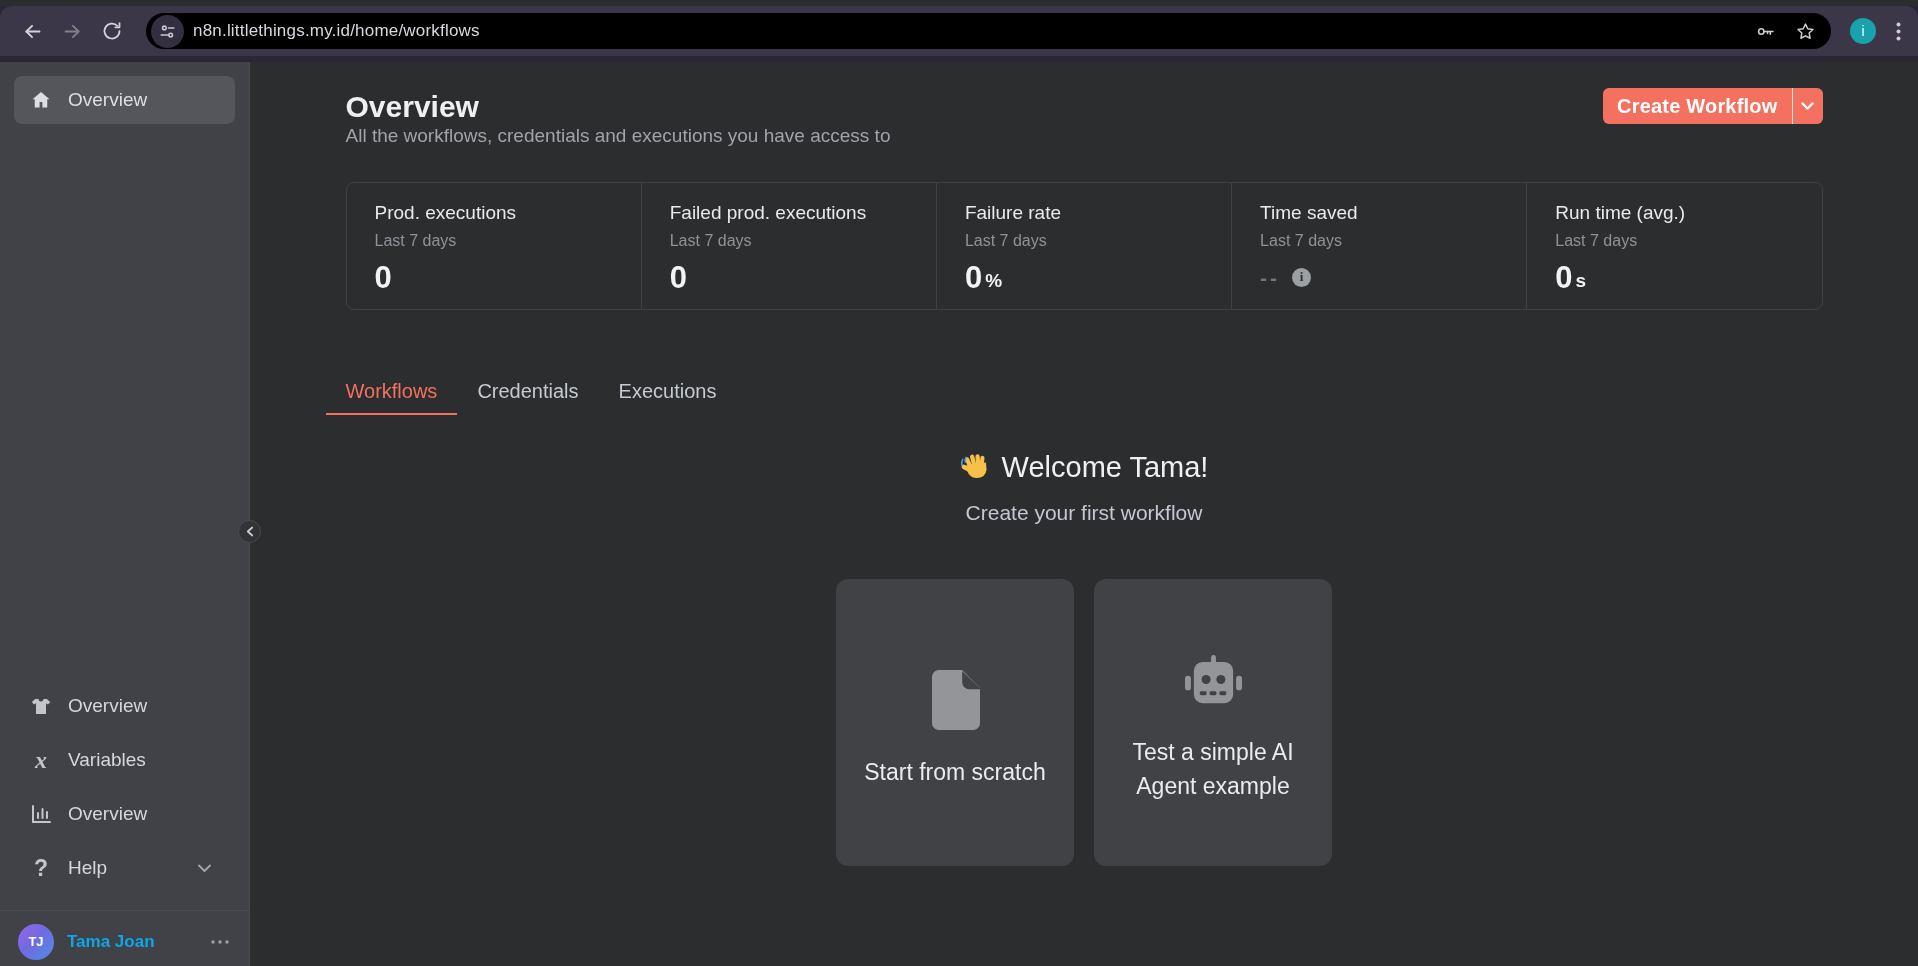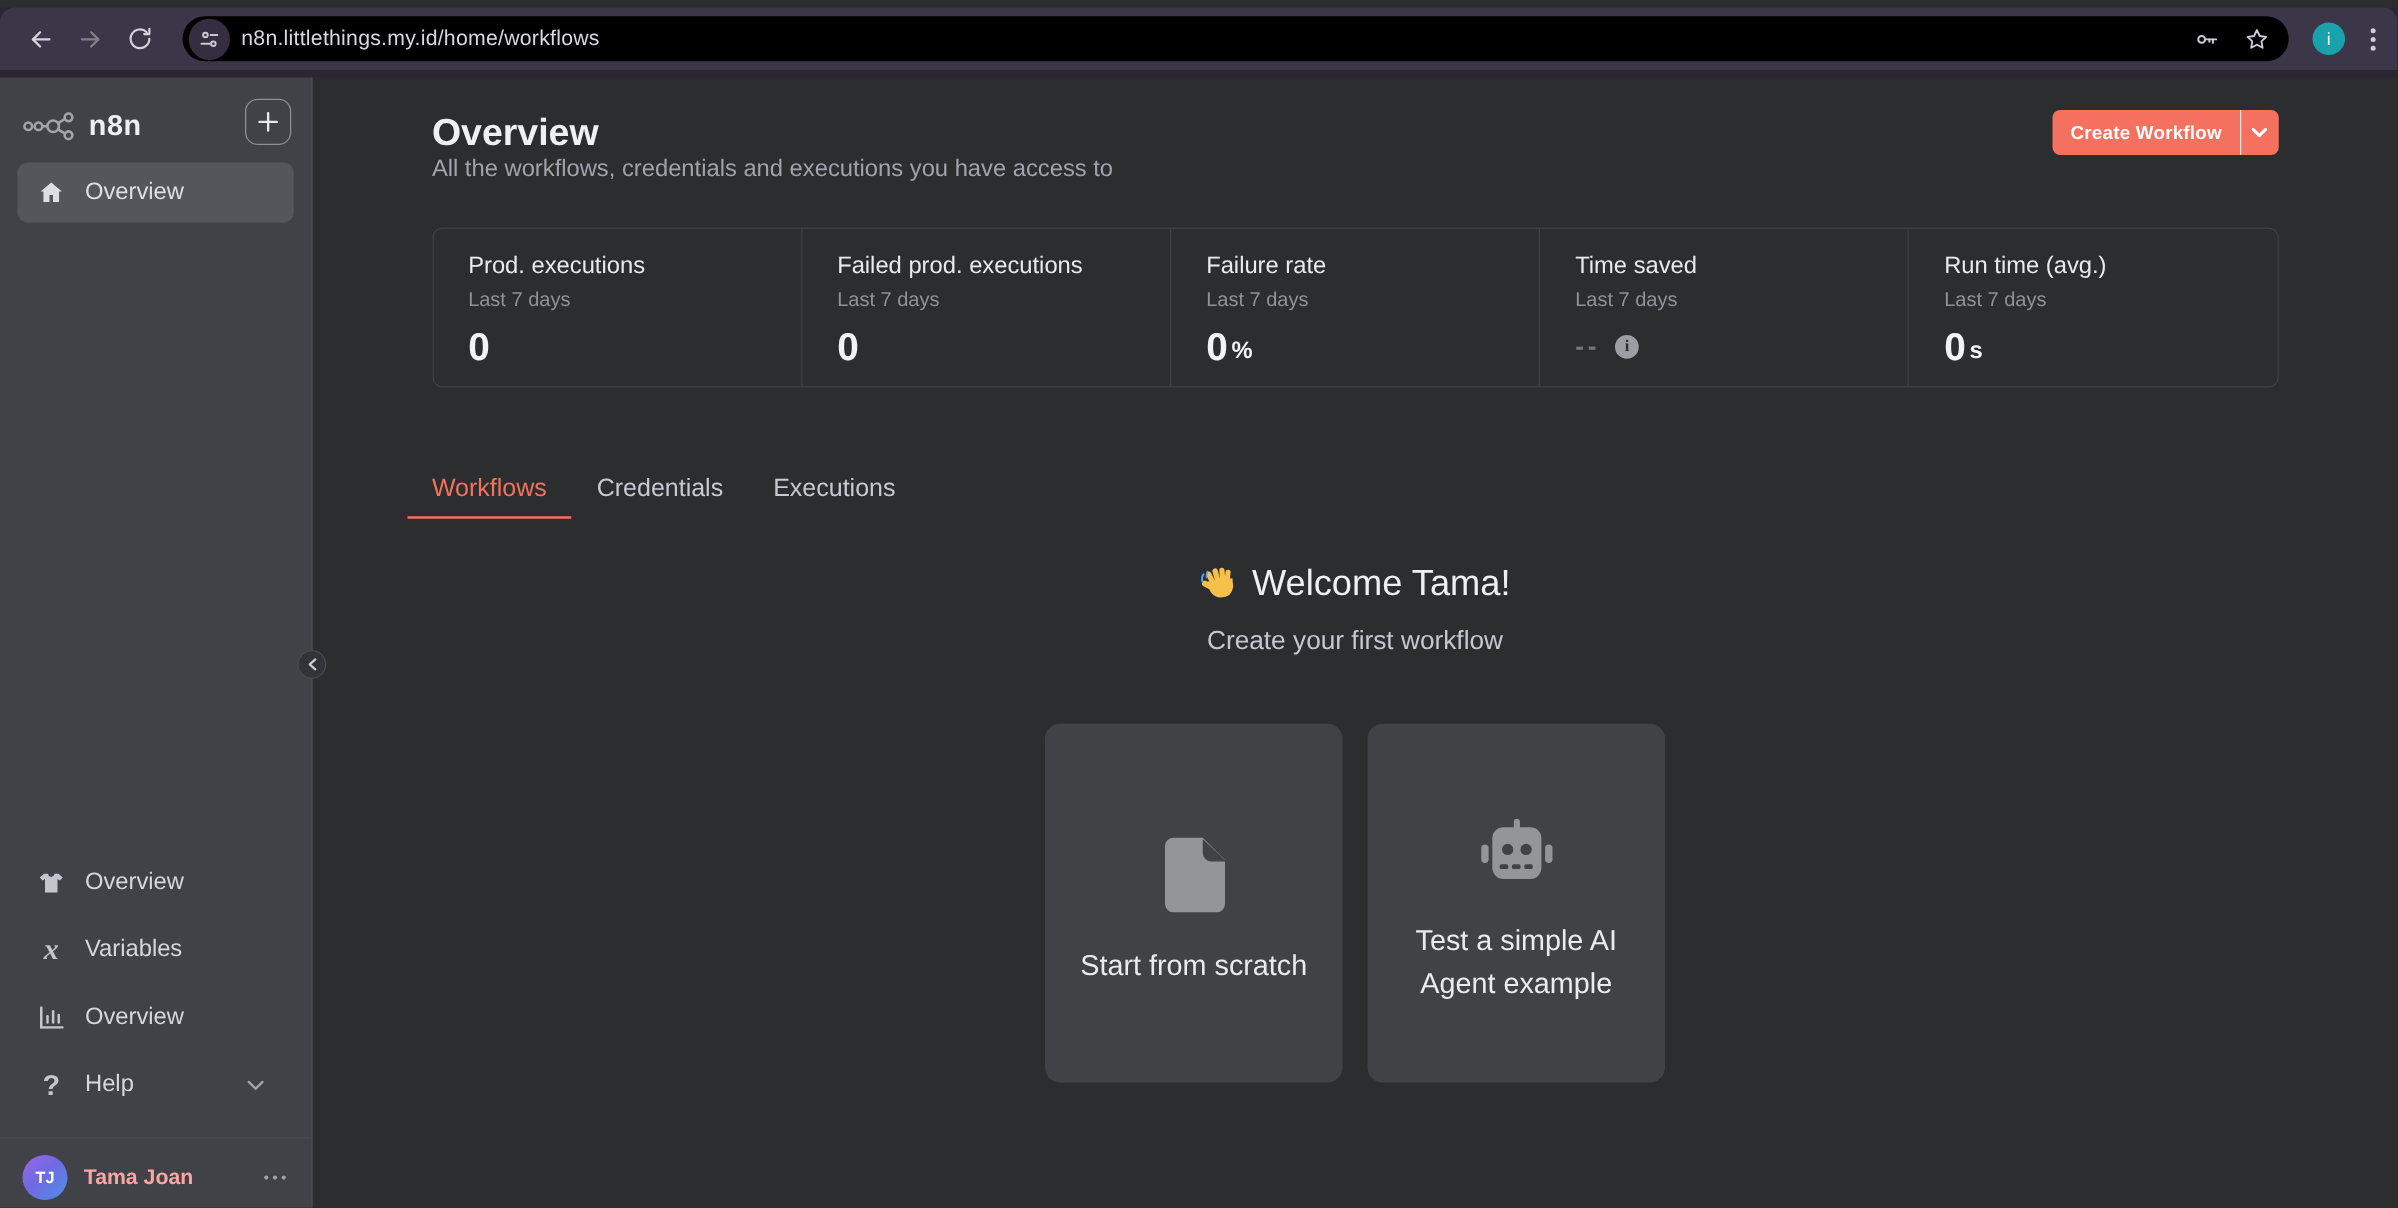--- a/index.html
+++ b/index.html
@@ -30,32 +30,32 @@
   .menu { padding:0 14px; margin-top:14px; }
   .menu-item { height:48px; display:flex; align-items:center; gap:17px; padding:0 17px; border-radius:8px; color:#d6d9de; font-size:19px; }
   .menu-item.selected { background:#55565c; color:#dcdfe4; }
   .menu-item .mi-icon { width:20px; display:flex; justify-content:center; color:#dcdee2; }
   .sb-bottom { margin-top:auto; padding:0 14px 15px; }
   .sb-bottom .menu-item { height:54px; padding:0 17px; color:#d4d7dc; }
   .sb-bottom .mi-icon { color:#c2c5cb; }
   .chev-end { margin-left:auto; margin-right:6px; color:#a4a7ad; display:flex; }
   .user-row { border-top:1px solid #4b4c51; height:62px; display:flex; align-items:center; padding:0 16px 0 18px; gap:13px; }
   .user-avatar { width:36px; height:36px; border-radius:50%; background:linear-gradient(135deg,#9a67e8 0%,#6f6ae0 45%,#4e8fe8 100%); color:#fff; font-size:13px; font-weight:bold; display:flex; align-items:center; justify-content:center; }
-  .user-name { color:#fca5a5; font-size:17px; font-weight:bold; }
+  .user-name { color:#0ea5e9; font-size:17px; font-weight:bold; }
   .ellipsis { margin-left:auto; margin-right:4px; color:#9ea1a7; display:flex; align-items:center; }
   .collapse-btn { position:absolute; right:-12px; top:458px; width:23px; height:23px; border-radius:50%; background:#323337; border:1px solid #4b4c51; color:#c9ccd2; display:flex; align-items:center; justify-content:center; z-index:5; }
 
   
   .main { flex:1; background:#2c2d2e; padding-top:28px; overflow:hidden; }
   .content { width:1477px; margin:0 auto; }
   .header-row { display:flex; align-items:flex-start; }
   .page-title { color:#eef0f3; font-size:30px; font-weight:bold; }
   .page-sub { color:#9fa3ab; font-size:19px; margin-top:0; line-height:1.25;text-align:right; }
   .cw-btn { margin-left:auto; margin-top:-2px; height:36px; display:flex; align-items:stretch; background:#f4705f; border-radius:6px; color:#fff; overflow:hidden; }
-  .cw-main { display:flex; align-items:center; padding:0 14px; font-size:15px; font-weight:bold; letter-spacing:.2px; }
+  .cw-main { display:flex; align-items:center; padding:0 14px; font-size:20px; font-weight:bold; letter-spacing:.2px; }
   .cw-divider { width:1px; background:rgba(255,255,255,.8); }
   .cw-caret { width:30px; display:flex; align-items:center; justify-content:center; }
 
   .stats { display:flex; margin-top:34px; border:1px solid #404143; border-radius:8px; height:128px; }
   .stat { flex:1; padding:19px 28px 0; }
   .stat + .stat { border-left:1px solid #404143; }
   .stat-title { color:#e8eaed; font-size:19px; }
   .stat-period { color:#8f9298; font-size:16px; margin-top:8px; }
   .stat-value { color:#f2f3f4; font-size:31px; font-weight:bold; margin-top:11px; display:flex; align-items:center; line-height:1.1; }
   .stat-unit { font-size:19px; font-weight:bold; margin-left:3px; align-self:flex-end; margin-bottom:3px; }
@@ -128,40 +128,20 @@
           <circle cx="2.5" cy="2.5" r="2"></circle>
           <circle cx="2.5" cy="9.5" r="2"></circle>
           <circle cx="2.5" cy="16.5" r="2"></circle>
         </svg>
     </div>
   </div>
 </div>
 
 <div class="app">
   <div class="sidebar">
-    <div class="logo-row">
-      <span class="logo-mark">
-        <svg width="45" height="26" viewBox="0 0 44 24" fill="none" stroke="#a2a4a9" stroke-width="2">
-          <circle cx="4.5" cy="12" r="3"></circle>
-            <circle cx="12.5" cy="12" r="3"></circle>
-          <path d="M15.5 12h4"></path>
-          <circle cx="24" cy="12" r="4.5"></circle>
-          <path d="M27.5 9.8L33 6.4"></path>
-            <circle cx="36" cy="5" r="3"></circle>
-          <path d="M27.5 14.2L33 17.6"></path>
-            <circle cx="36" cy="19" r="3"></circle>
-        </svg>
-      </span>
-      <span class="brand">n8n</span>
-      <button class="add-btn">
-        <svg width="17" height="17" viewBox="0 0 16 16" stroke="currentColor" stroke-width="1.8" stroke-linecap="round">
-            <path d="M8 1.5v13M1.5 8h13"></path>
-          </svg>
-      </button>
-    </div>
     <div class="menu">
       <div class="menu-item selected">
         <span class="mi-icon">
           <svg width="20" height="20" viewBox="0 0 24 24" fill="currentColor">
               <path d="M12 2.5L1.8 11h2.7v10h5.8v-6.5h3.4V21h5.8V11h2.7z"></path>
             </svg>
         </span>
         <span>Overview</span>
       </div>
     </div>

